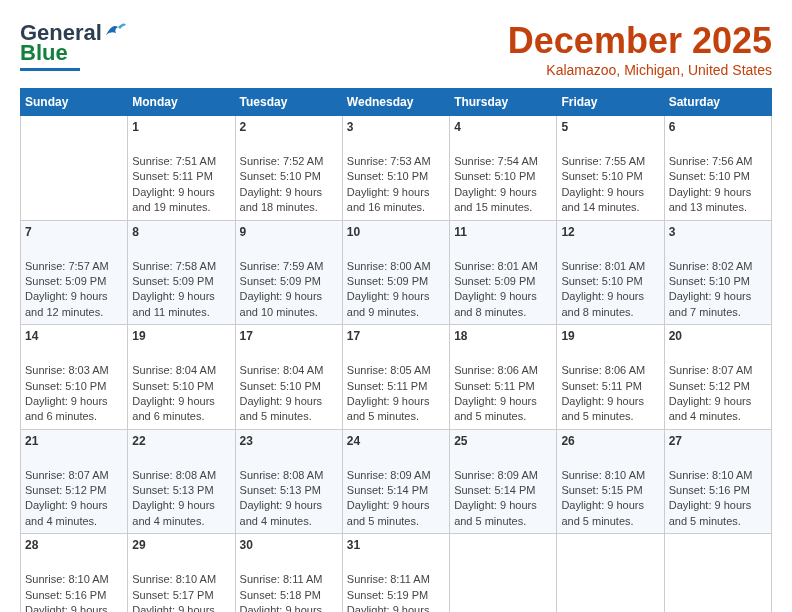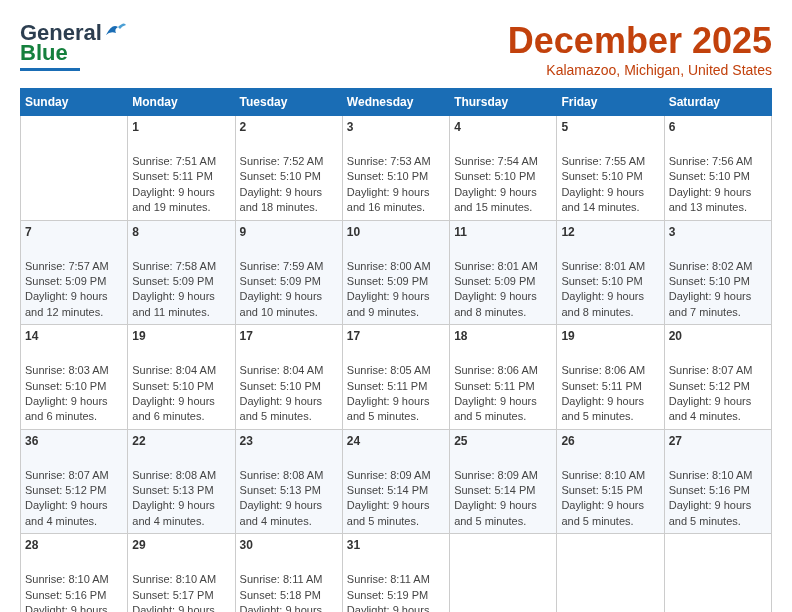--- a/index.html
+++ b/index.html
@@ -199,21 +199,21 @@
           <span class="day-num">19</span>
         <div class="day-info">Sunrise: 8:06 AM<br>Sunset: 5:11 PM<br>Daylight: 9 hours and 5 minutes.</div>
         </td>
         <td>
           <span class="day-num">20</span>
         <div class="day-info">Sunrise: 8:07 AM<br>Sunset: 5:12 PM<br>Daylight: 9 hours and 4 minutes.</div>
         </td>
       </tr>
       <tr>
         <td>
-          <span class="day-num">36</span>
+          <span class="day-num">21</span>
         <div class="day-info">Sunrise: 8:07 AM<br>Sunset: 5:12 PM<br>Daylight: 9 hours and 4 minutes.</div>
         </td>
         <td>
           <span class="day-num">22</span>
         <div class="day-info">Sunrise: 8:08 AM<br>Sunset: 5:13 PM<br>Daylight: 9 hours and 4 minutes.</div>
         </td>
         <td>
           <span class="day-num">23</span>
         <div class="day-info">Sunrise: 8:08 AM<br>Sunset: 5:13 PM<br>Daylight: 9 hours and 4 minutes.</div>
         </td>

